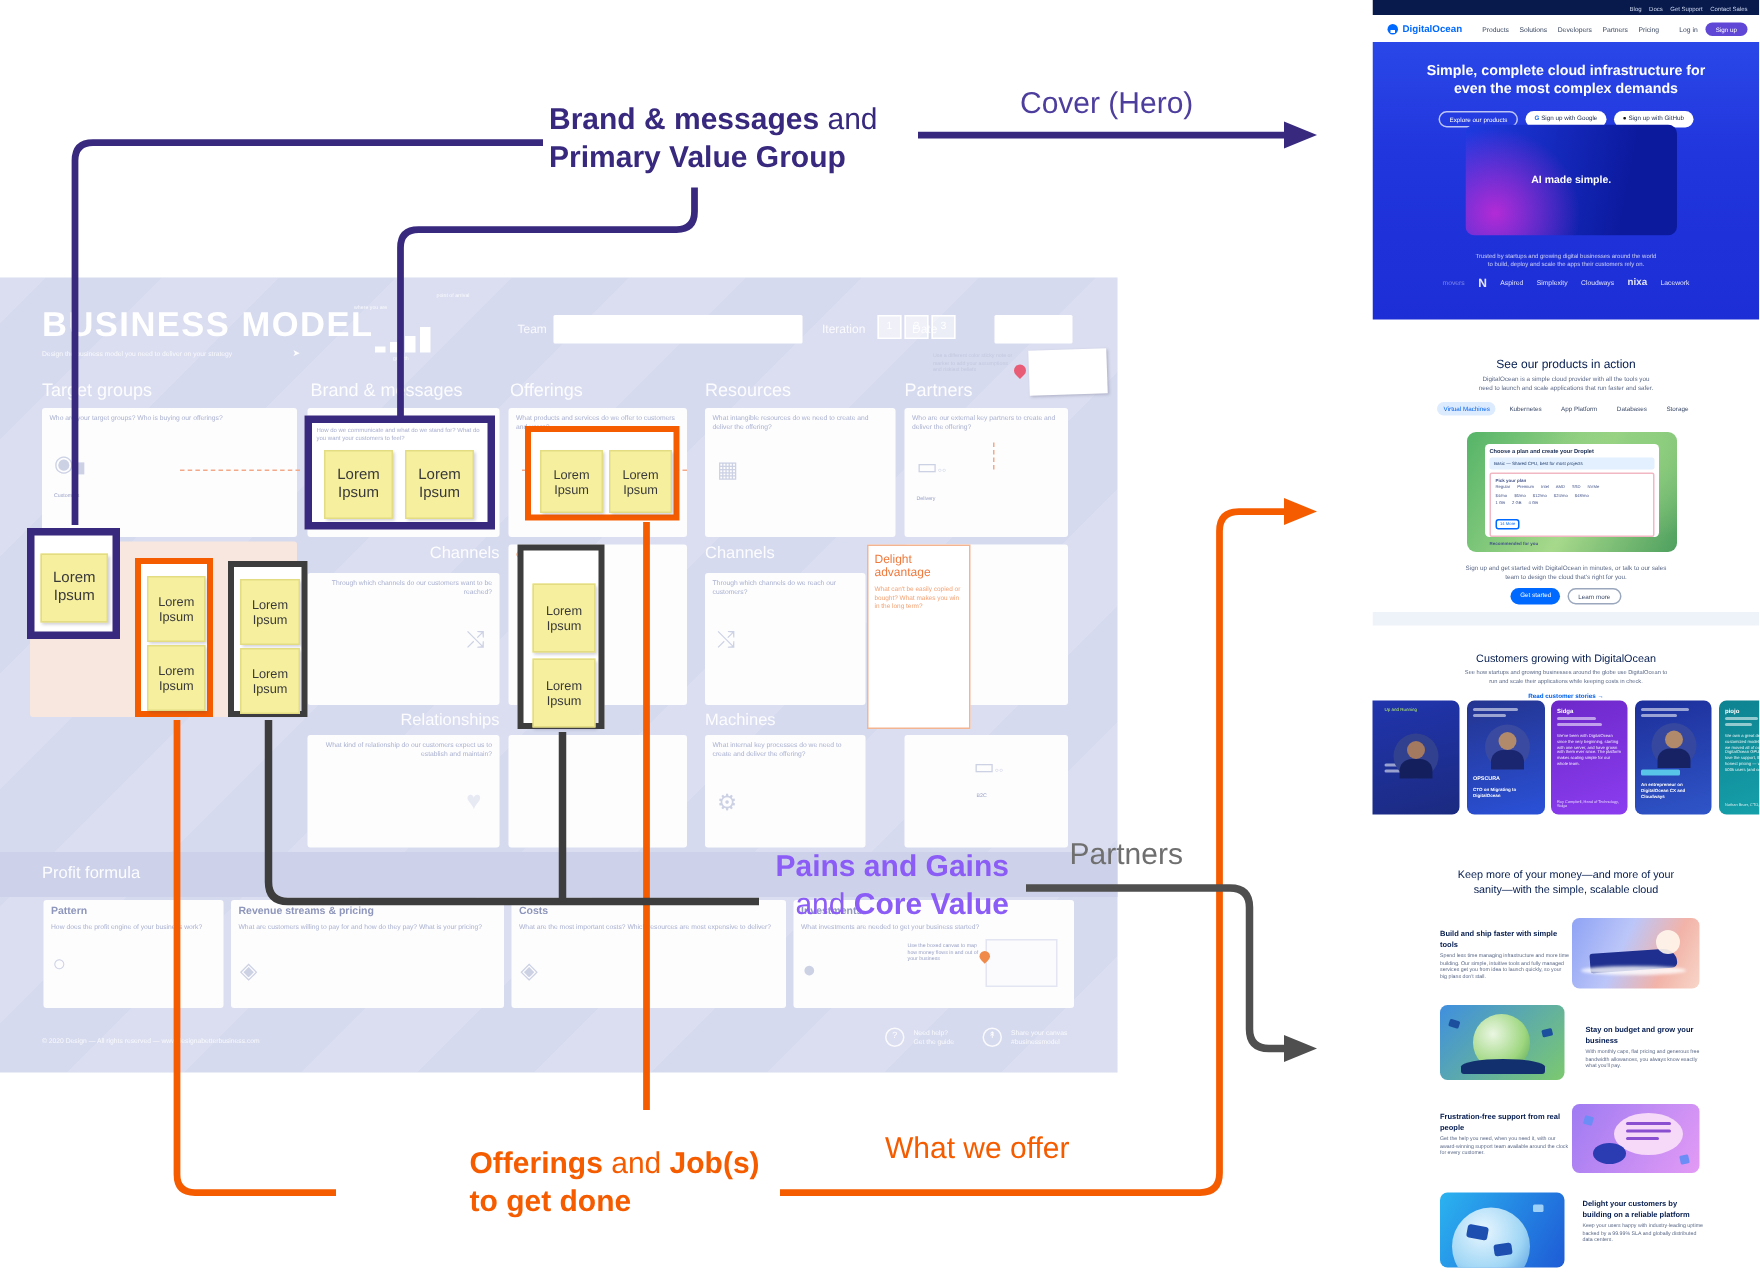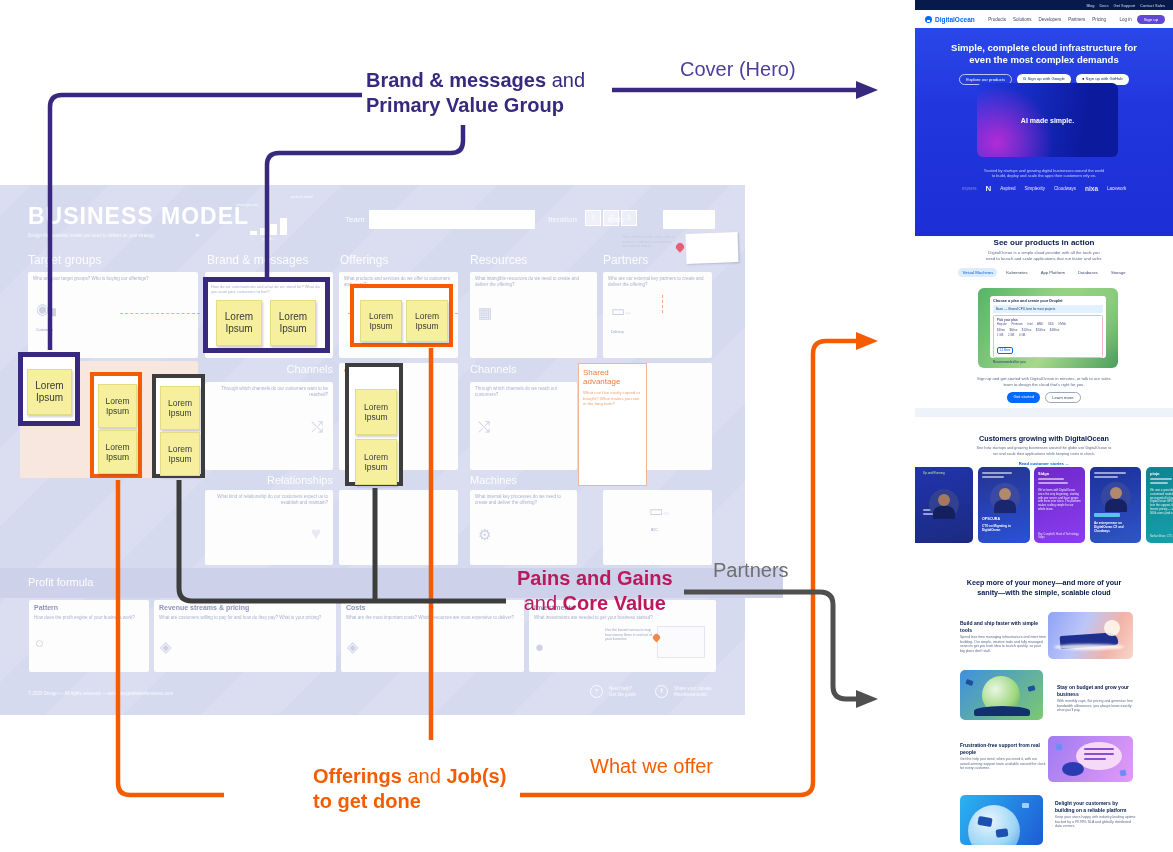--- a/index.html
+++ b/index.html
@@ -20,37 +20,37 @@
   .cicon{position:absolute;color:#ccd1e4;font-size:15px;}
   .frame{position:absolute;background:#fff;box-sizing:border-box;}
   .f-purple{border:5px solid #38297e;}
   .f-orange{border:4px solid #f55c00;}
   .f-dark{border:4px solid #3d3d3d;}
   .note{position:absolute;background:#f6f09e;border:1px solid #e4dc82;color:#39393b;
         display:flex;align-items:center;justify-content:center;text-align:center;
         box-shadow:1px 1.5px 2px rgba(60,60,90,.25);}
   .wsmall{color:rgba(255,255,255,.85);}
   .hline{font-size:4.5px;line-height:5.5px;}
-  .profitband{position:absolute;left:0;width:745px;background:#cdd2ea;padding-left:38px;}
+  .profitband{position:absolute;left:0;width:745px;background:#cdd2ea;}
   .ptitle{font-size:7px;color:#8e96bb;font-weight:bold;}
   .mini{font-size:3.5px;line-height:4.5px;color:#9aa2c4;}
   .dash{position:absolute;border-top:1.5px dashed #f3a887;}
   .dashv{position:absolute;border-left:1.5px dashed #f3a887;}
   
   #site{position:absolute;left:915px;top:0;width:258px;height:852px;background:#fff;overflow:hidden;}
   .topbar{position:absolute;left:0;top:0;width:258px;height:10px;background:#081a4b;
           display:flex;justify-content:flex-end;align-items:center;gap:5px;padding-right:8px;box-sizing:border-box;}
   .topbar span{font-size:4px;color:#cfd9f3;}
   .nav{position:absolute;left:0;top:10px;width:258px;height:18px;background:#fff;display:flex;align-items:center;}
   .navitem{font-size:4.5px;color:#39465f;margin:0 3.5px;}
-  .hero{position:absolute;left:0;top:28px;width:258px;height:208px;
+  .hero{position:absolute;left:0;top:28px;width:258px;height:185px;
         background:linear-gradient(180deg,#2a47e8 0%,#2136dd 40%,#1d2ed6 100%);}
   .pill{border-radius:8px;font-size:4.2px;padding:2px 6px;white-space:nowrap;}
   .wlogo{font-size:4.5px;color:rgba(255,255,255,.88);white-space:nowrap;}
-  .stitle{position:absolute;width:258px;text-align:center;color:#031b4e;font-weight:bold;}
+  .stitle{position:absolute;width:258px;text-align:center;color:#031b4e;font-weight:normal;}
   .scap{position:absolute;width:258px;text-align:center;color:#5b6987;font-size:4.2px;line-height:5.5px;}
   .tab{font-size:4.2px;color:#3b4a68;padding:2px 4px;white-space:nowrap;}
   .tab.active{background:#ddebff;color:#0061eb;border-radius:7px;}
   .fttl{font-size:5px;line-height:6.5px;font-weight:bold;color:#031b4e;}
   .fbody{font-size:3.5px;line-height:4.6px;color:#5b6987;margin-top:2px;}
   .fimg{position:absolute;border-radius:5px;overflow:hidden;}
   .ccard{position:absolute;border-radius:5px;overflow:hidden;}
   .skel{background:rgba(255,255,255,.55);height:2px;border-radius:1px;margin:2px 4px 0 4px;}
 </style>
 </head>
@@ -129,21 +129,21 @@
     <div class="cell" style="left:339px;top:178px;width:119px;height:107px;">
       <div style="font-size:7px;color:#f0884a;padding:4px 5px;">Core value</div>
     </div>
     <div class="cell" style="left:470px;top:197px;width:107px;height:88px;">
       <div class="q">Through which channels do we reach our customers?</div>
       <div class="cicon" style="left:8px;top:36px;">⤭</div>
     </div>
     <div class="cell" style="left:603px;top:178px;width:109px;height:107px;"></div>
 
     <div class="abs" style="left:578px;top:178px;width:69px;height:123px;background:#fff;border:1.5px solid #f3b492;box-sizing:border-box;">
-      <div style="font-size:8px;line-height:9px;color:#f0793c;padding:4px 4px 0 4px;">Shared advantage</div>
+      <div style="font-size:8px;line-height:9px;color:#f0793c;padding:4px 4px 0 4px;">Delight advantage</div>
       <div style="font-size:4.3px;line-height:5.5px;color:#f2a173;padding:4px;">What can't be easily copied or bought? What makes you win in the long term?</div>
     </div>
 
     <div class="cell" style="left:205px;top:305px;width:128px;height:75px;">
       <div class="q" style="text-align:right;">What kind of relationship do our customers expect us to establish and maintain?</div>
       <div class="cicon" style="right:12px;top:34px;font-size:17px;color:#e7e9f3;">♥</div>
     </div>
     <div class="cell" style="left:339px;top:305px;width:119px;height:75px;">
       <div class="mini" style="position:absolute;right:28px;top:14px;width:56px;"></div>
     </div>
@@ -446,21 +446,21 @@
 
     <path d="M684,592 L820,592 Q833,592 833,605 L833,686 Q833,699 846,699 L856,699" stroke="#4f4f4f" stroke-width="5" fill="none"></path>
     <polygon points="856,690 878,699 856,708" fill="#4f4f4f"></polygon>
   </svg>
 
   <div class="abs ann" style="left:366px;top:68px;color:#38297e;">
     <span class="b">Brand &amp; messages</span><span> and</span><br>
     <span class="b">Primary Value Group</span>
   </div>
   <div class="abs ann" style="left:680px;top:57px;color:#4d3e9e;">Cover (Hero)</div>
-  <div class="abs ann" style="left:517px;top:566px;color:#be185d;text-align:center;">
+  <div class="abs ann" style="left:517px;top:566px;color:#8b5cf6;text-align:right;">
     <span class="b">Pains and Gains</span><br>
     <span>and </span><span class="b">Core Value</span>
   </div>
   <div class="abs ann" style="left:713px;top:558px;color:#6f6f6f;">Partners</div>
   <div class="abs ann" style="left:313px;top:764px;color:#f55c00;">
     <span class="b">Offerings</span><span> and </span><span class="b">Job(s)</span><br>
     <span class="b">to get done</span>
   </div>
   <div class="abs ann" style="left:590px;top:754px;color:#f55c00;">What we offer</div>
 

